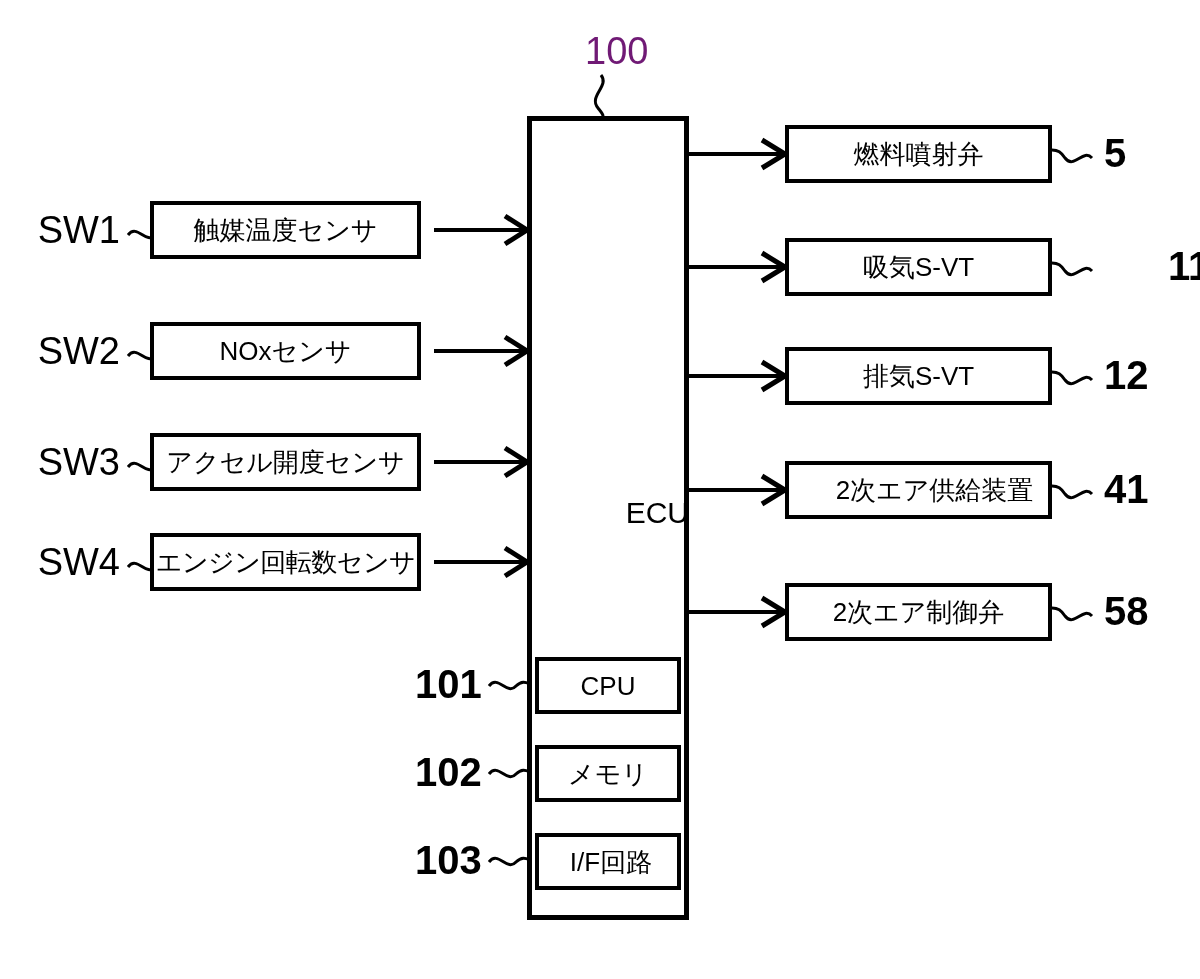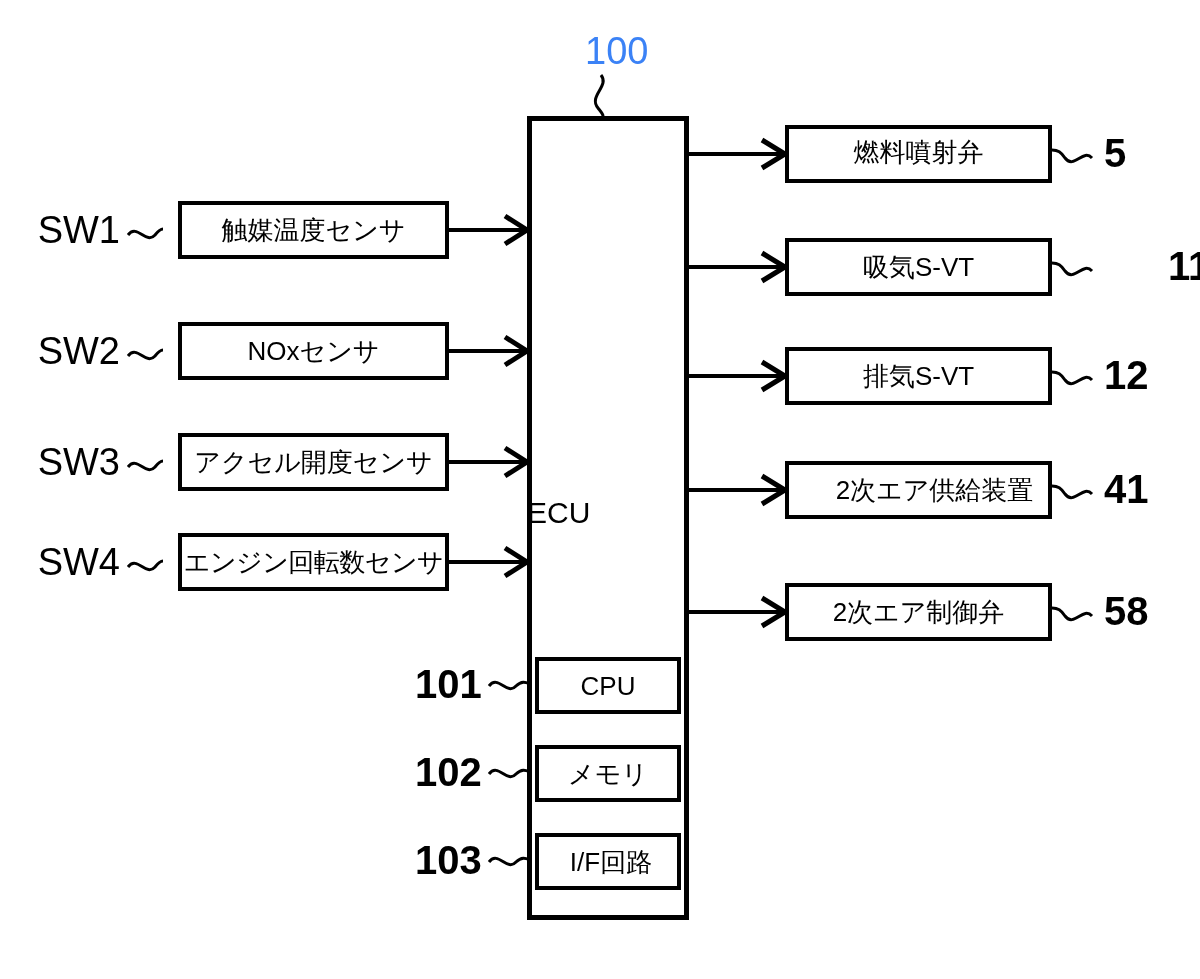--- a/index.html
+++ b/index.html
@@ -30,21 +30,21 @@
     border: 4px solid #000000;
     background: #ffffff;
     display: flex;
     align-items: center;
     justify-content: center;
     color: #000000;
     line-height: 1;
     white-space: nowrap;
   }
   .sensor-box {
-    left: 178px;
+    left: 150px;
     width: 271px;
     height: 58px;
     font-size: 26px;
   }
   .sensor-box.narrow-text {
     font-stretch: condensed;
     letter-spacing: -0.5px;
   }
   .actuator-box {
     left: 785px;
@@ -58,21 +58,21 @@
     width: 162px;
     height: 804px;
     border-width: 5px;
     display: block;
   }
   .ecu-label {
     position: absolute;
     left: 527px;
     top: 498px;
     width: 162px;
-    text-align: left;
+    text-align: right;
     font-size: 30px;
     color: #000000;
     line-height: 1;
   }
   .inner-box {
     left: 535px;
     width: 146px;
     height: 57px;
     font-size: 26px;
   }
@@ -80,21 +80,21 @@
     position: absolute;
     font-size: 38px;
     color: #000000;
     line-height: 1;
     white-space: nowrap;
     text-align: right;
   }
   .ref-num-light {
     position: absolute;
     font-size: 38px;
-    color: #3b82f6;
+    color: #701a75;
     line-height: 1;
     white-space: nowrap;
   }
   .ref-num-bold {
     position: absolute;
     font-size: 40px;
     font-weight: bold;
     color: #000000;
     line-height: 1;
     white-space: nowrap;
@@ -199,21 +199,21 @@
   <div class="sw-label" style="left:30px; top:211px; width:90px;">SW1</div>
   <div class="sw-label" style="left:30px; top:332px; width:90px;">SW2</div>
   <div class="sw-label" style="left:30px; top:443px; width:90px;">SW3</div>
   <div class="sw-label" style="left:30px; top:543px; width:90px;">SW4</div>
 
   <div class="box sensor-box" style="top:201px;">触媒温度センサ</div>
   <div class="box sensor-box" style="top:322px;">NOxセンサ</div>
   <div class="box sensor-box" style="top:433px;">アクセル開度センサ</div>
   <div class="box sensor-box narrow-text" style="top:533px;">エンジン回転数センサ</div>
 
-  <div class="box actuator-box" style="top:125px;font-family:Liberation Mono, monospace;">燃料噴射弁</div>
+  <div class="box actuator-box" style="top:125px;">燃料噴射弁</div>
   <div class="box actuator-box" style="top:238px;">吸気S-VT</div>
   <div class="box actuator-box" style="top:347px;">排気S-VT</div>
   <div class="box actuator-box" style="top:461px;padding-left:32px;">2次エア供給装置</div>
   <div class="box actuator-box" style="top:583px;">2次エア制御弁</div>
 
   <div class="ref-num-bold" style="left:1104px; top:133px;">5</div>
   <div class="ref-num-bold" style="left:1168px; top:246px;">11</div>
   <div class="ref-num-bold" style="left:1104px; top:355px;">12</div>
   <div class="ref-num-bold" style="left:1104px; top:469px;">41</div>
   <div class="ref-num-bold" style="left:1104px; top:591px;">58</div>

